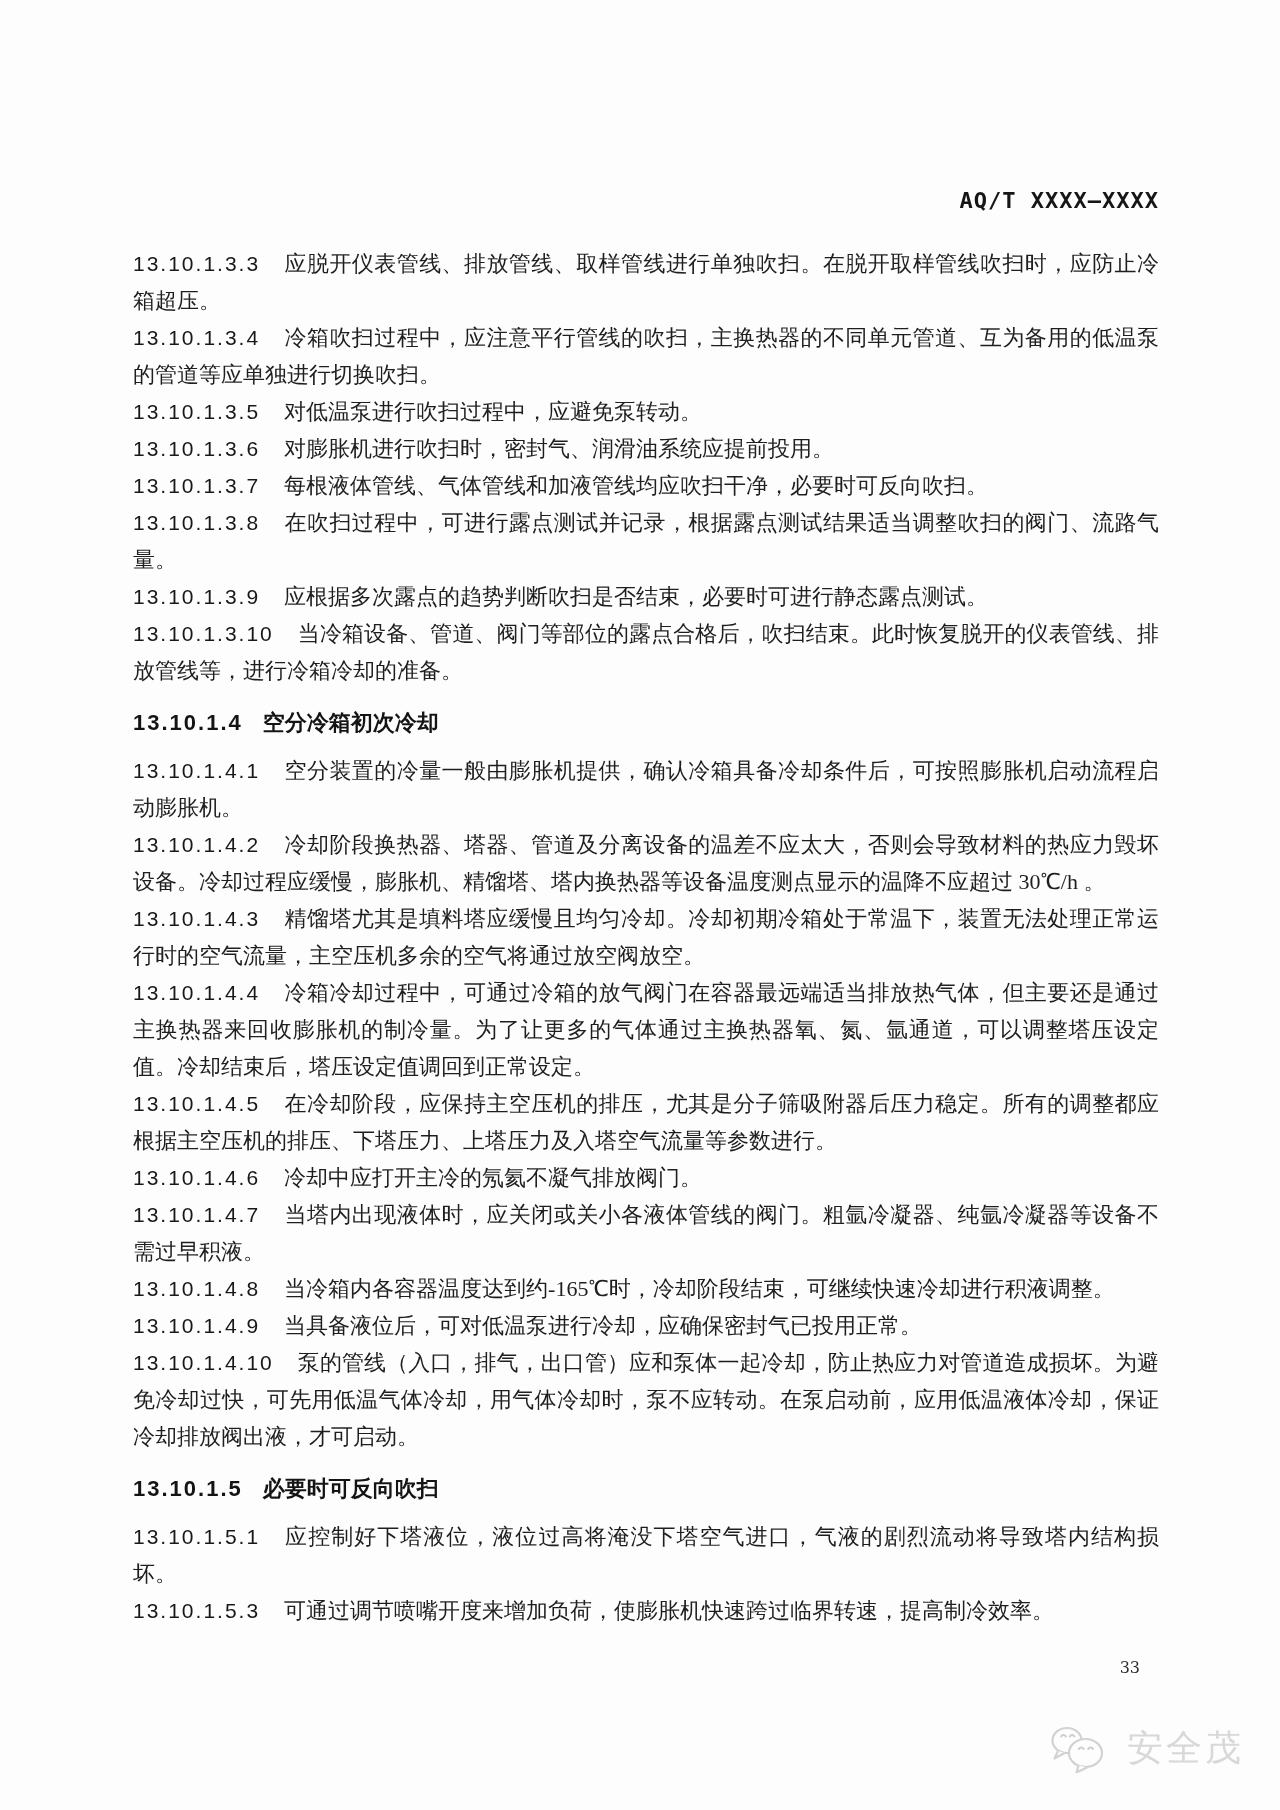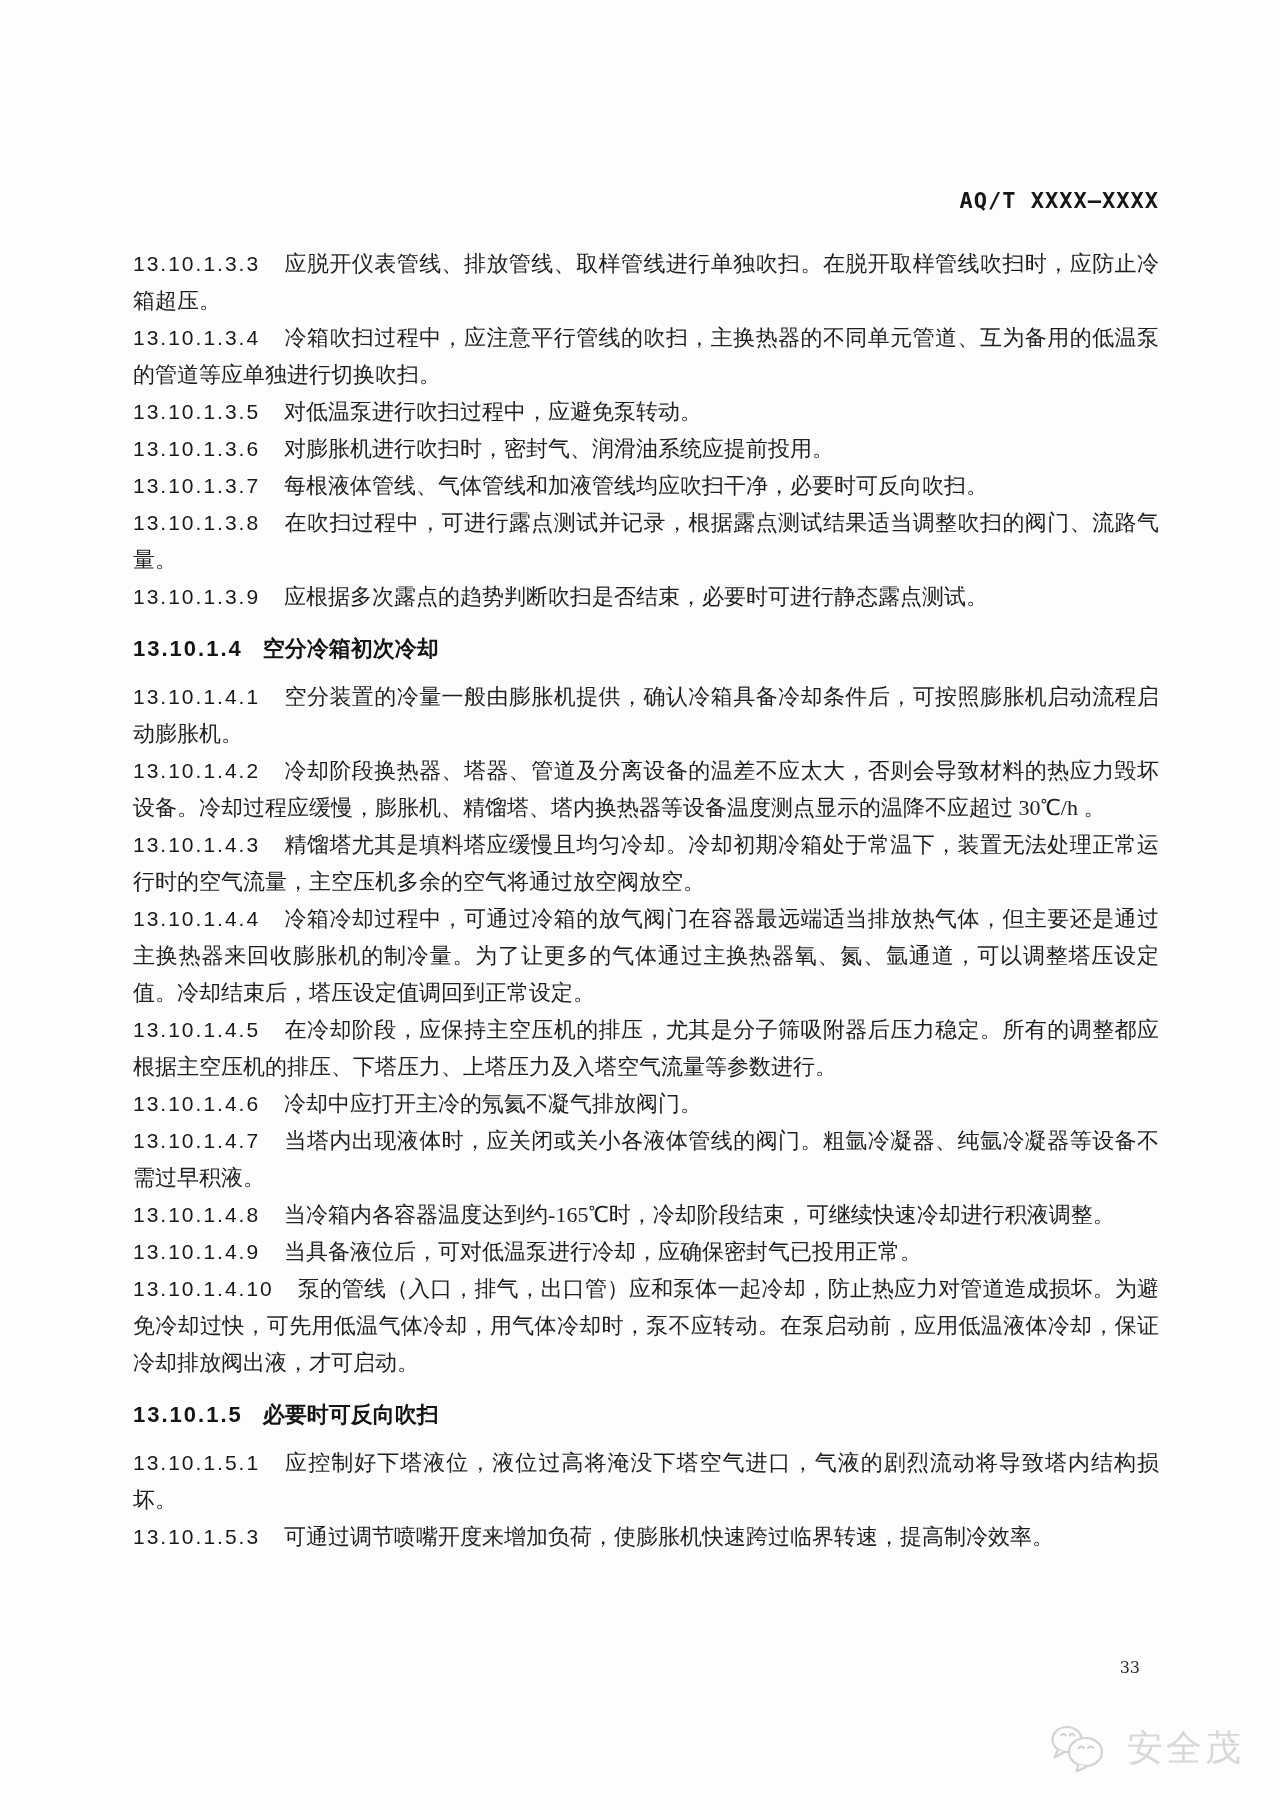--- a/index.html
+++ b/index.html
@@ -68,21 +68,21 @@
     right: 140px;
     font-family: "DejaVu Serif", serif;
     font-size: 16px;
     color: #2b2b2b;
   }
   .watermark {
     position: absolute;
     top: 1724px;
     right: 36px;
     display: flex;
-    align-items: flex-start;
+    align-items: flex-end;
     gap: 22px;
     pointer-events: none;
   }
   .watermark-text {
     font-family: "Liberation Sans", sans-serif;
     font-size: 36px;
     letter-spacing: 3px;
     color: #d8d8d8;
     font-weight: 400;
   }
@@ -97,20 +97,21 @@
   <div class="content">
     <div class="doc-header">AQ/T XXXX—XXXX</div>
     <main class="doc-body">
         <div class="clause"><span class="num">13.10.1.3.3</span><span class="txt">应脱开仪表管线、排放管线、取样管线进行单独吹扫。在脱开取样管线吹扫时，应防止冷箱超压。</span></div>
         <div class="clause"><span class="num">13.10.1.3.4</span><span class="txt">冷箱吹扫过程中，应注意平行管线的吹扫，主换热器的不同单元管道、互为备用的低温泵的管道等应单独进行切换吹扫。</span></div>
         <div class="clause"><span class="num">13.10.1.3.5</span><span class="txt">对低温泵进行吹扫过程中，应避免泵转动。</span></div>
         <div class="clause"><span class="num">13.10.1.3.6</span><span class="txt">对膨胀机进行吹扫时，密封气、润滑油系统应提前投用。</span></div>
         <div class="clause"><span class="num">13.10.1.3.7</span><span class="txt">每根液体管线、气体管线和加液管线均应吹扫干净，必要时可反向吹扫。</span></div>
         <div class="clause"><span class="num">13.10.1.3.8</span><span class="txt">在吹扫过程中，可进行露点测试并记录，根据露点测试结果适当调整吹扫的阀门、流路气量。</span></div>
         <div class="clause"><span class="num">13.10.1.3.9</span><span class="txt">应根据多次露点的趋势判断吹扫是否结束，必要时可进行静态露点测试。</span></div>
+        <div class="clause"><span class="num">13.10.1.3.10</span><span class="txt">当冷箱设备、管道、阀门等部位的露点合格后，吹扫结束。此时恢复脱开的仪表管线、排放管线等，进行冷箱冷却的准备。</span></div>
         <div class="heading"><span class="num">13.10.1.4</span><span class="txt">空分冷箱初次冷却</span></div>
         <div class="clause"><span class="num">13.10.1.4.1</span><span class="txt">空分装置的冷量一般由膨胀机提供，确认冷箱具备冷却条件后，可按照膨胀机启动流程启动膨胀机。</span></div>
         <div class="clause"><span class="num">13.10.1.4.2</span><span class="txt">冷却阶段换热器、塔器、管道及分离设备的温差不应太大，否则会导致材料的热应力毁坏设备。冷却过程应缓慢，膨胀机、精馏塔、塔内换热器等设备温度测点显示的温降不应超过 30℃/h 。</span></div>
         <div class="clause"><span class="num">13.10.1.4.3</span><span class="txt">精馏塔尤其是填料塔应缓慢且均匀冷却。冷却初期冷箱处于常温下，装置无法处理正常运行时的空气流量，主空压机多余的空气将通过放空阀放空。</span></div>
         <div class="clause"><span class="num">13.10.1.4.4</span><span class="txt">冷箱冷却过程中，可通过冷箱的放气阀门在容器最远端适当排放热气体，但主要还是通过主换热器来回收膨胀机的制冷量。为了让更多的气体通过主换热器氧、氮、氩通道，可以调整塔压设定值。冷却结束后，塔压设定值调回到正常设定。</span></div>
         <div class="clause"><span class="num">13.10.1.4.5</span><span class="txt">在冷却阶段，应保持主空压机的排压，尤其是分子筛吸附器后压力稳定。所有的调整都应根据主空压机的排压、下塔压力、上塔压力及入塔空气流量等参数进行。</span></div>
         <div class="clause"><span class="num">13.10.1.4.6</span><span class="txt">冷却中应打开主冷的氖氦不凝气排放阀门。</span></div>
         <div class="clause"><span class="num">13.10.1.4.7</span><span class="txt">当塔内出现液体时，应关闭或关小各液体管线的阀门。粗氩冷凝器、纯氩冷凝器等设备不需过早积液。</span></div>
         <div class="clause"><span class="num">13.10.1.4.8</span><span class="txt">当冷箱内各容器温度达到约-165℃时，冷却阶段结束，可继续快速冷却进行积液调整。</span></div>
         <div class="clause"><span class="num">13.10.1.4.9</span><span class="txt">当具备液位后，可对低温泵进行冷却，应确保密封气已投用正常。</span></div>

